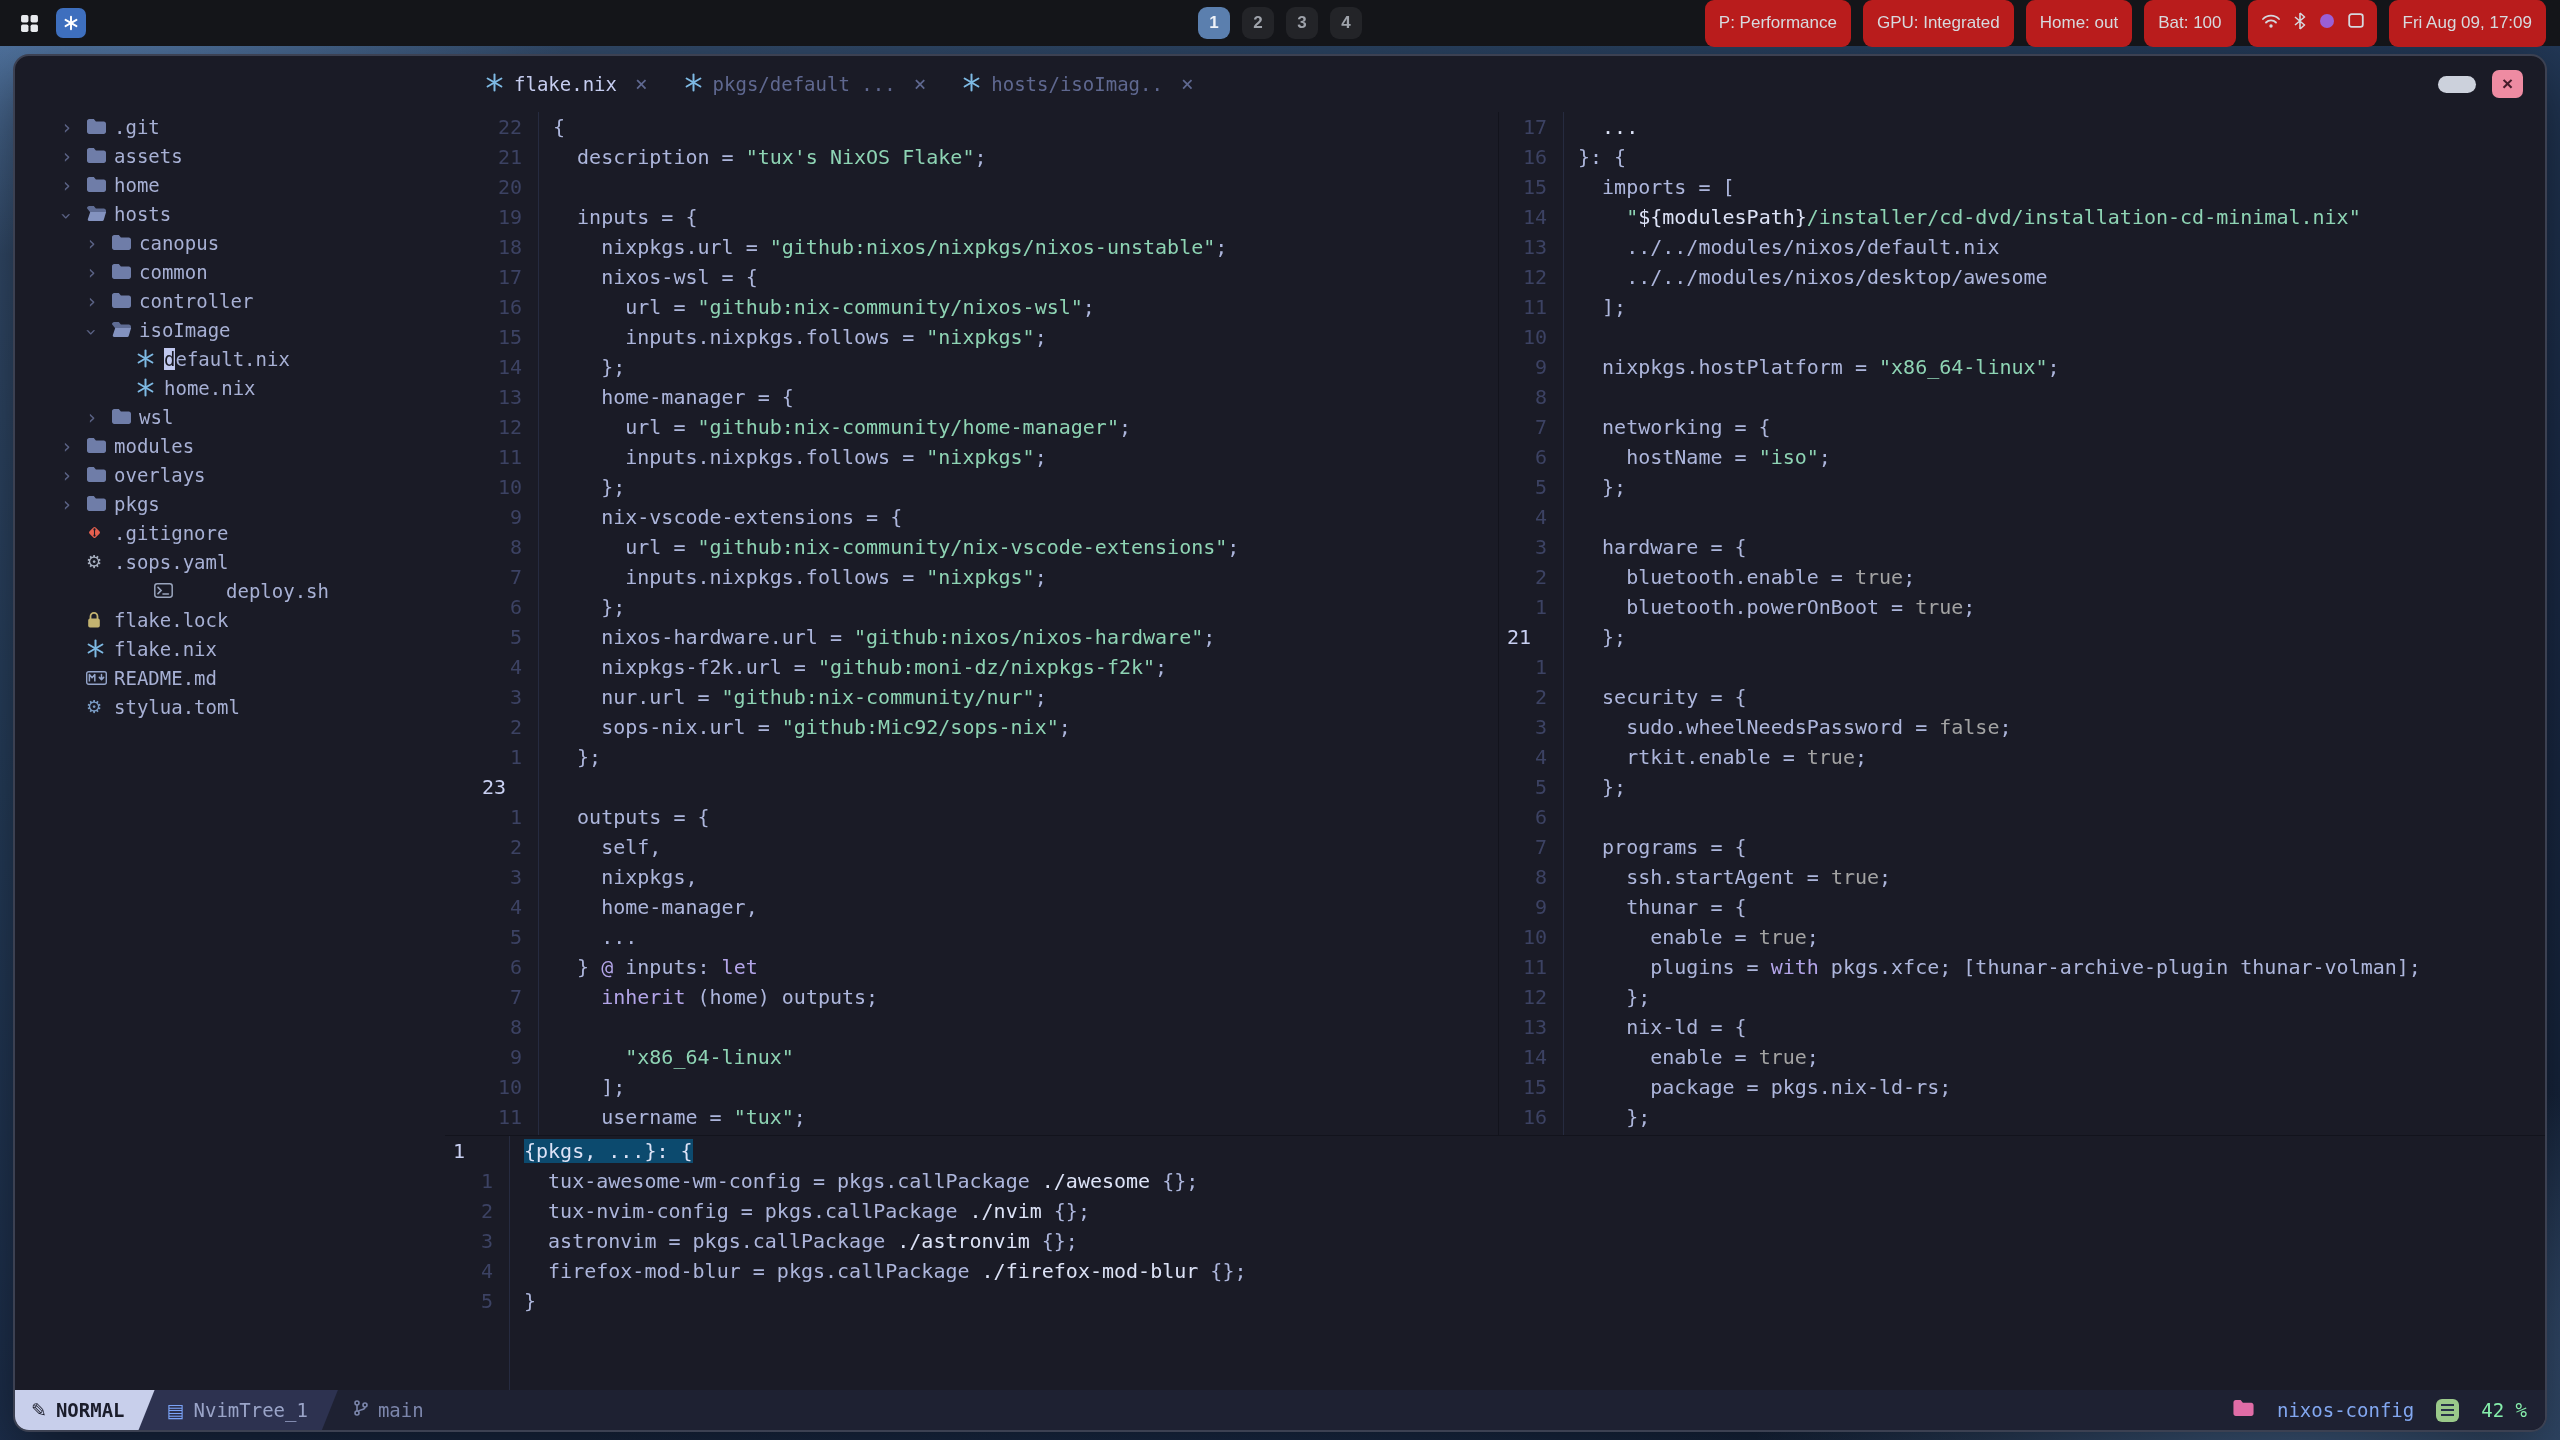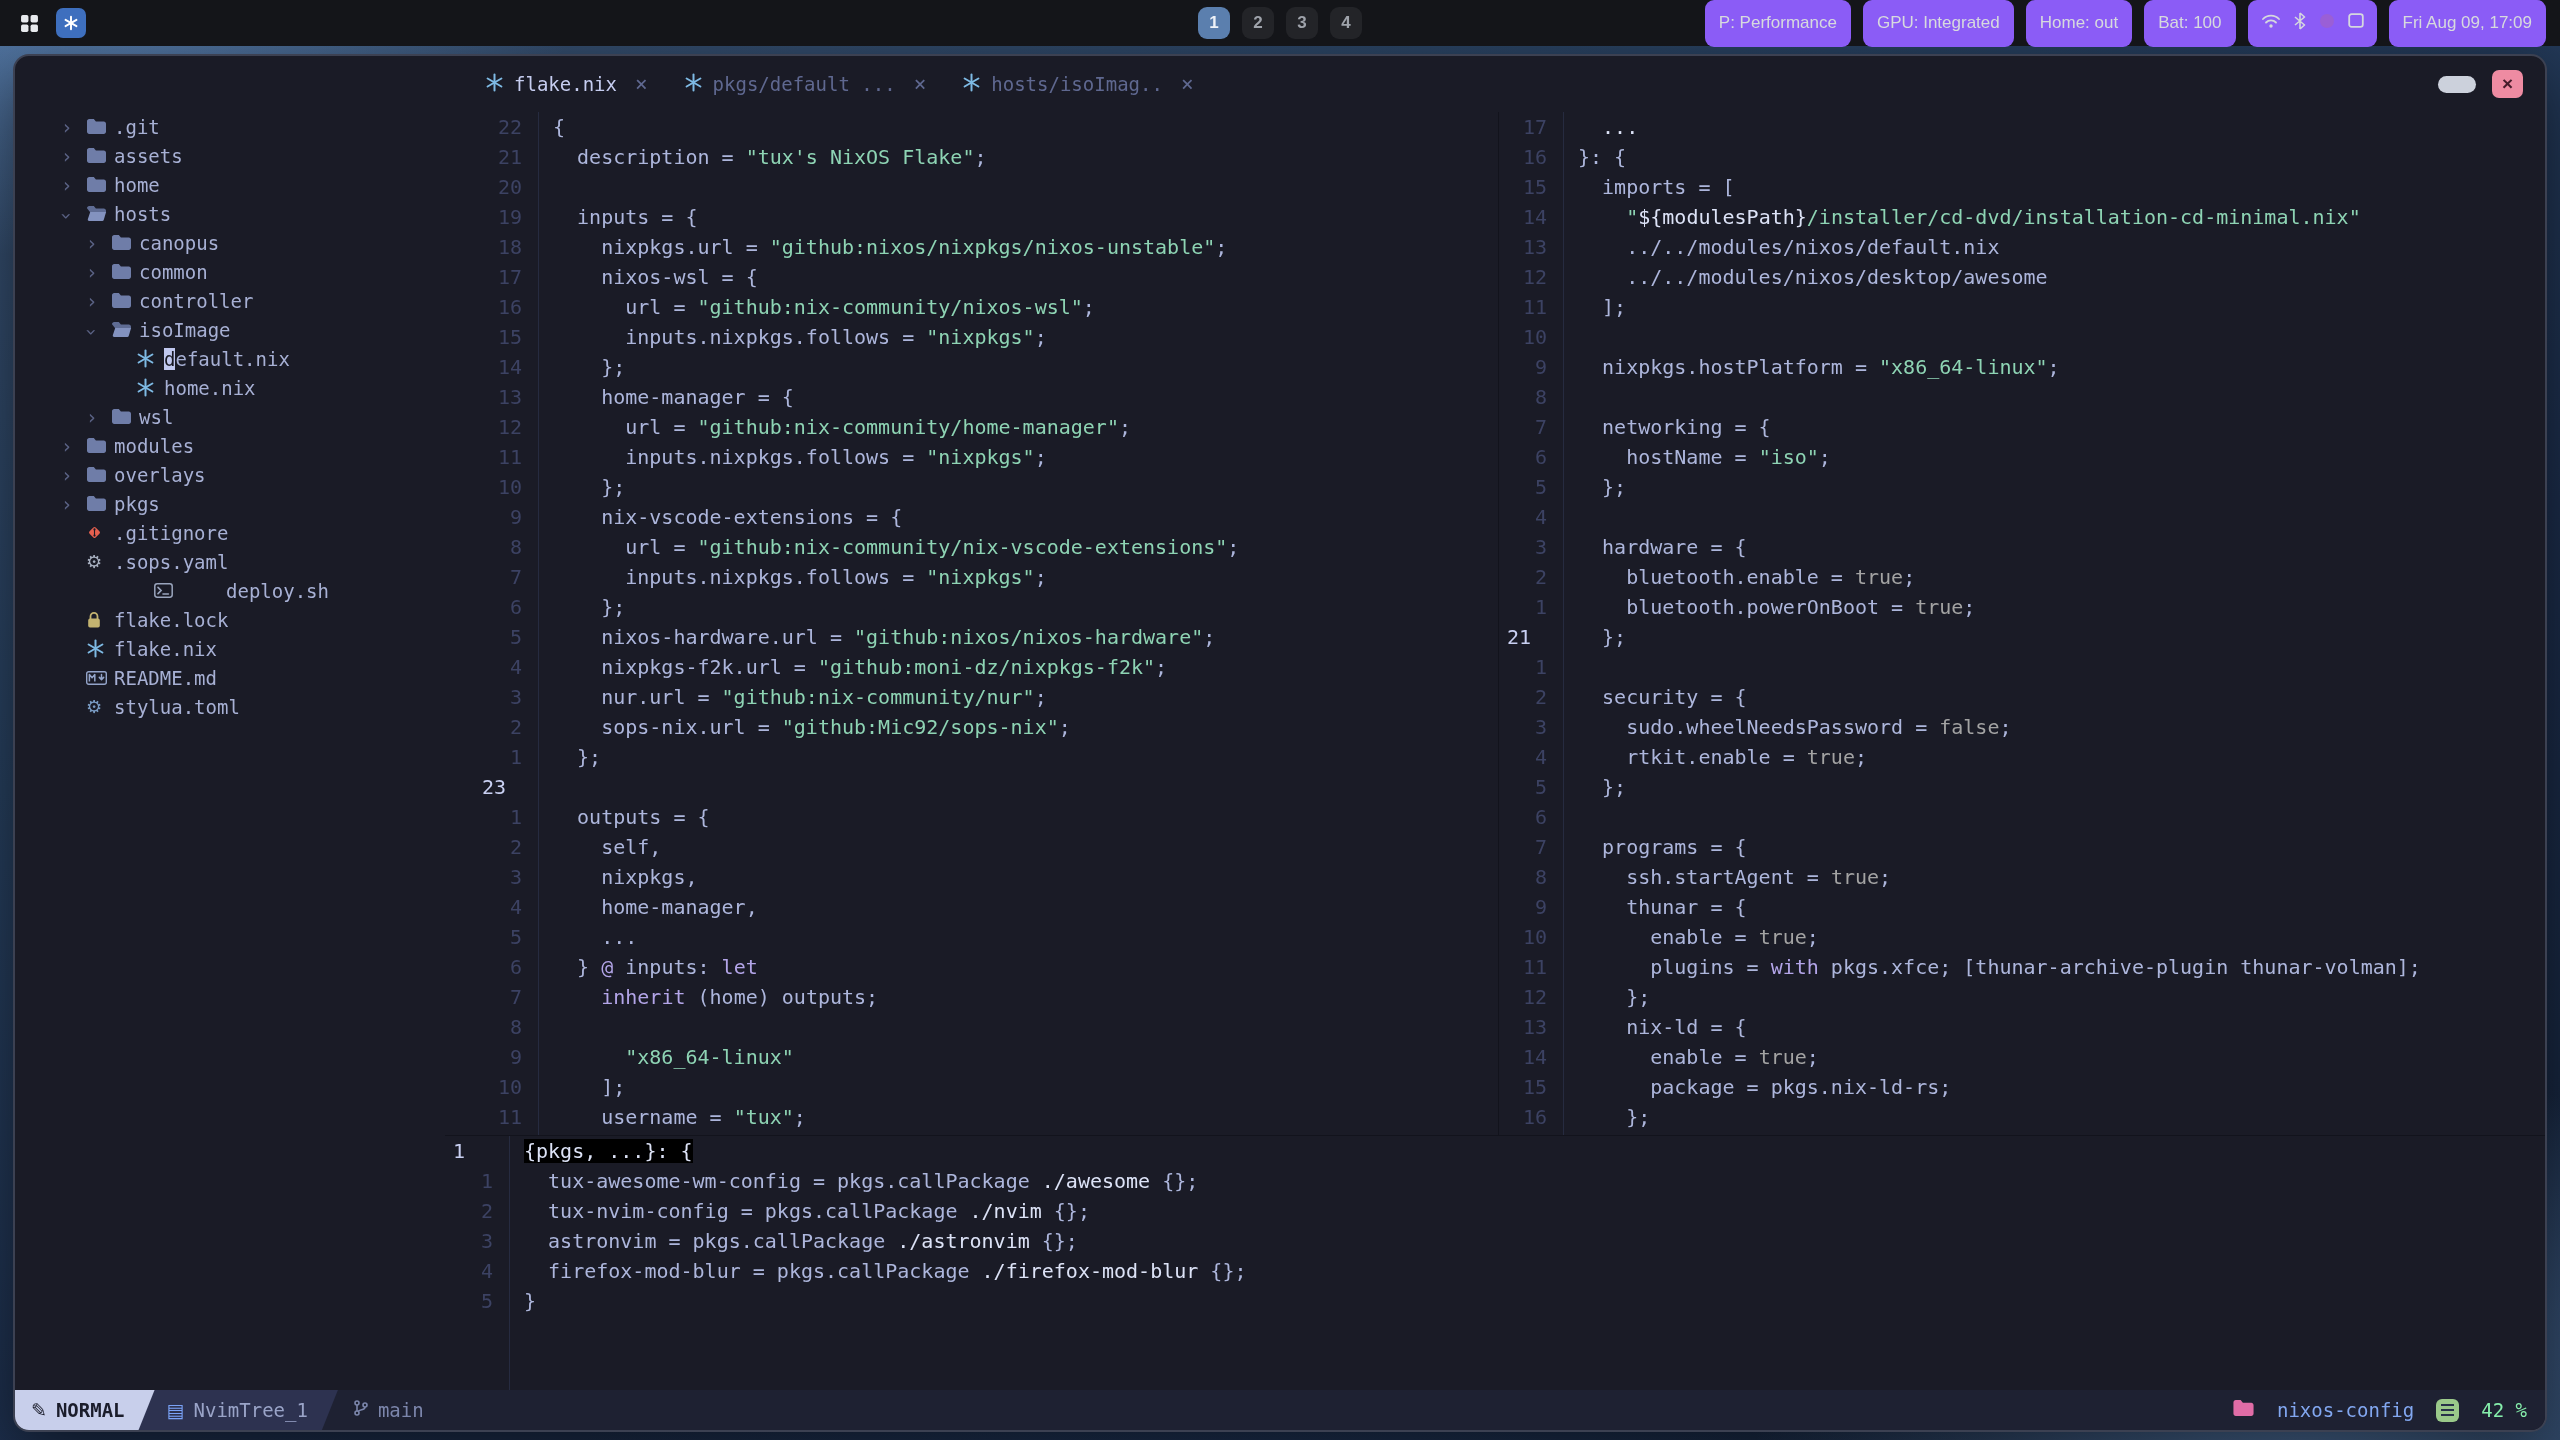--- a/index.html
+++ b/index.html
@@ -16,21 +16,21 @@
   .topbar { position:absolute; top:0; left:0; right:0; height:46px; background:#141519;
     display:flex; align-items:center; padding:0 14px; z-index:5; }
   .topbar-left { display:flex; gap:12px; align-items:center; }
   .icon-btn { width:30px; height:30px; border-radius:7px; display:flex; align-items:center; justify-content:center; }
   .app-tile { background:#3e6fbe; }
   .workspaces { position:absolute; left:50%; transform:translateX(-50%); display:flex; gap:12px; }
   .ws { width:32px; height:32px; border-radius:9px; background:#232428; color:#9fa3ab; font-size:17px;
     font-weight:600; display:flex; align-items:center; justify-content:center; }
   .ws.active { background:#5b7fae; color:#eef2f8; }
   .topbar-right { margin-left:auto; display:flex; gap:12px; align-items:center; }
-  .pill { height:47px; padding:0 14px; background:#8b5cf6; border-radius:9px; color:#d7dade;
+  .pill { height:47px; padding:0 14px; background:#b91c1c; border-radius:9px; color:#d7dade;
     font-size:17px; font-weight:500; display:flex; align-items:center; white-space:nowrap; }
   .pill.icons { gap:13px; padding:0 13px; }
 
   
   .window { position:absolute; left:13px; right:13px; top:54px; bottom:8px; background:#1a1b26;
     border-radius:16px; border:2px solid rgba(165,180,215,.25); box-shadow:0 20px 70px rgba(0,0,0,.55);
     display:flex; flex-direction:column; overflow:hidden; }
 
   .tabline { height:56px; flex:none; position:relative; display:flex; align-items:center; padding-left:452px; }
   .tabs { display:flex; height:100%; }
@@ -62,21 +62,21 @@
   .pane { position:relative; overflow:hidden; }
   .pane-left { width:1025px; flex:none; border-right:1px solid #12131c;margin-left:29px; }
   .pane-right { flex:1; }
   .pane-bottom { height:255px; flex:none; border-top:1px solid #12131c; }
   .gutter-rule { position:absolute; left:64px; top:0; bottom:0; width:1px; background:#262b40; }
   .code-line { display:flex; height:30px; line-height:30px; font-family:"DejaVu Sans Mono", monospace;
     font-size:20px; white-space:pre; }
   .lnum { width:64px; flex:none; text-align:right; padding-right:16px; color:#3c4263; }
   .lnum.cur { text-align:left; padding-left:8px; color:#c9d0f2; }
   .ltext { padding-left:15px; }
-  .hlbg { background:#000000; }
+  .hlbg { background:#0c4a6e; }
   .seg-t { color:#adb6dc; } .seg-s { color:#8ed4b4; } .seg-b { color:#a3a3a3; }
   .seg-k { color:#b3a5e8; } .seg-w { color:#dde3f7; }
 
   
   .statusline { height:40px; flex:none; background:#1e2132; display:flex; align-items:stretch;
     font-family:"DejaVu Sans Mono", monospace; font-size:19px; }
   .sl-mode { position:relative; z-index:2; background:#c8cfeb; color:#1b1d2b; font-weight:700;
     display:flex; align-items:center; gap:9px; padding:0 30px 0 16px;
     clip-path:polygon(0 0,100% 0,calc(100% - 16px) 100%,0 100%); }
   .sl-buf { position:relative; z-index:1; margin-left:-16px; background:#2d3250; color:#9aa4c8;

